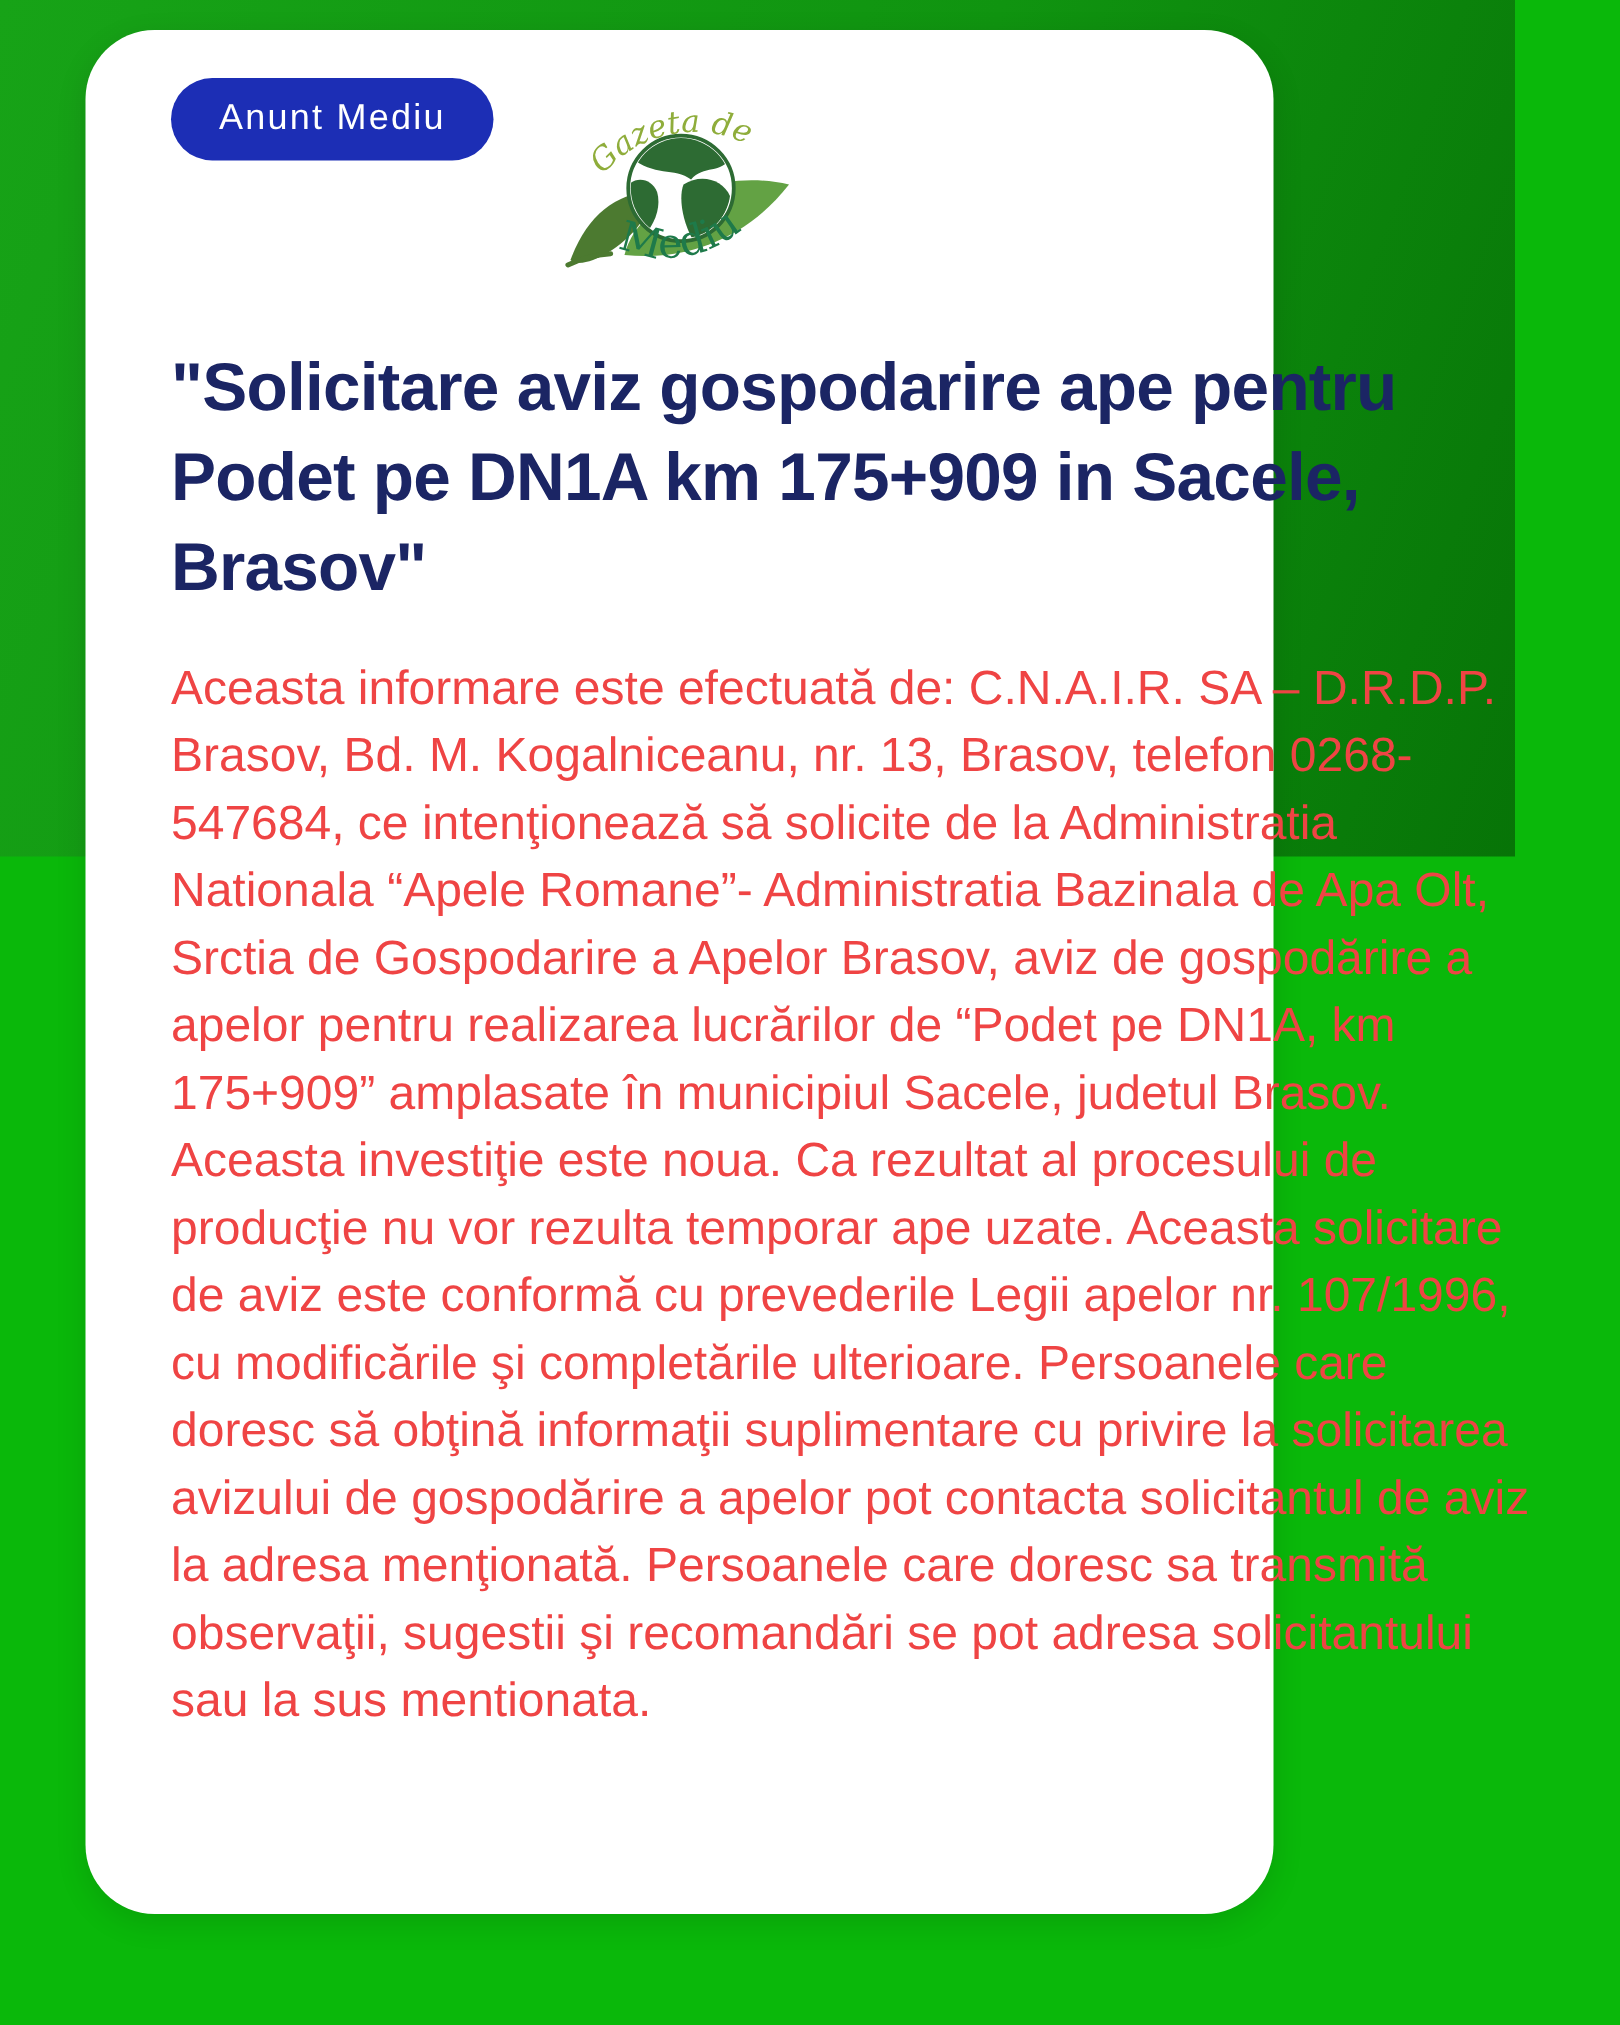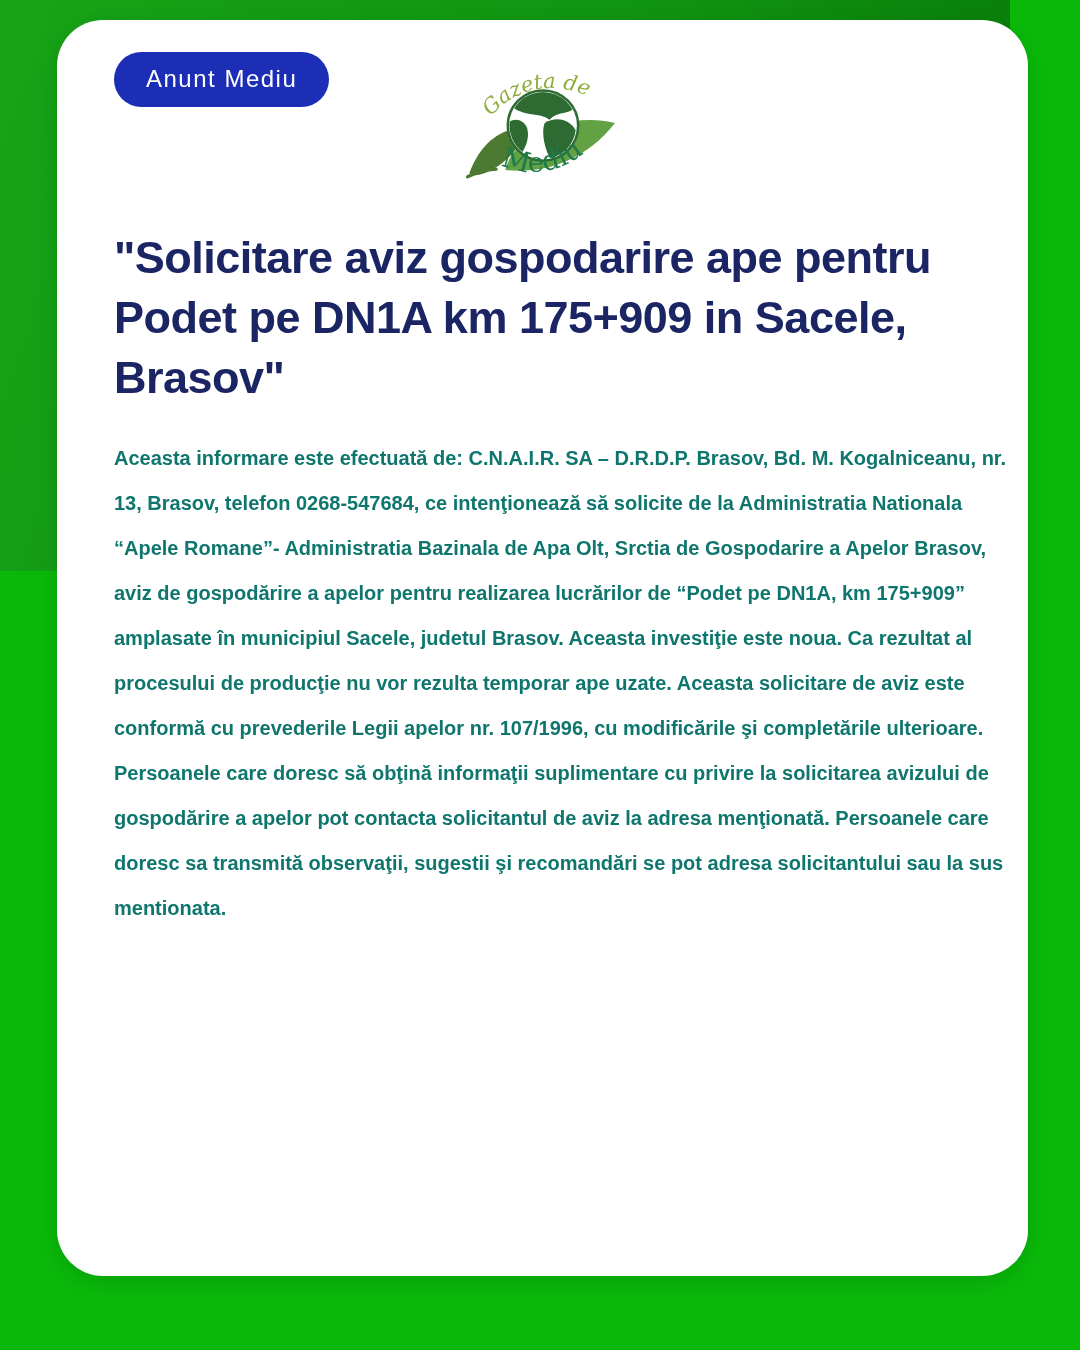--- a/index.html
+++ b/index.html
@@ -18,21 +18,21 @@
     position: absolute;
     left: 0; top: 0;
     width: 1010px;
     height: 571px;
     background: linear-gradient(110deg, #17a317 0%, #109410 55%, #077407 100%);
   }
   .card {
     position: absolute;
     left: 57px;
     top: 20px;
-    width: 971px;
+    width: 792px;
     height: 1256px;
     background: #ffffff;
     border-radius: 46px;
     box-shadow: 0 6px 20px rgba(0,0,0,0.12);
     box-sizing: border-box;
     padding: 32px 56px 60px 57px;
   }
   .card-header {
     position: relative;
     height: 140px;
@@ -73,24 +73,24 @@
     width: 880px;
     color: #1b2564;
     font-size: 45px;
     line-height: 60px;
     font-weight: 800;
     letter-spacing: -0.5px;
   }
   .article-body {
     margin: 28px 0 0 0;
     width: 906px;
-    color: #0f766e;
-    font-size: 20px;
+    color: #ef4444;
+    font-size: 32px;
     line-height: 45px;
-    font-weight: 700;
+    font-weight: 400;
   }
 </style>
 </head>
 <body>
 
 <div class="page">
   <div class="bg-accent"></div>
 
   <div class="card">
 

